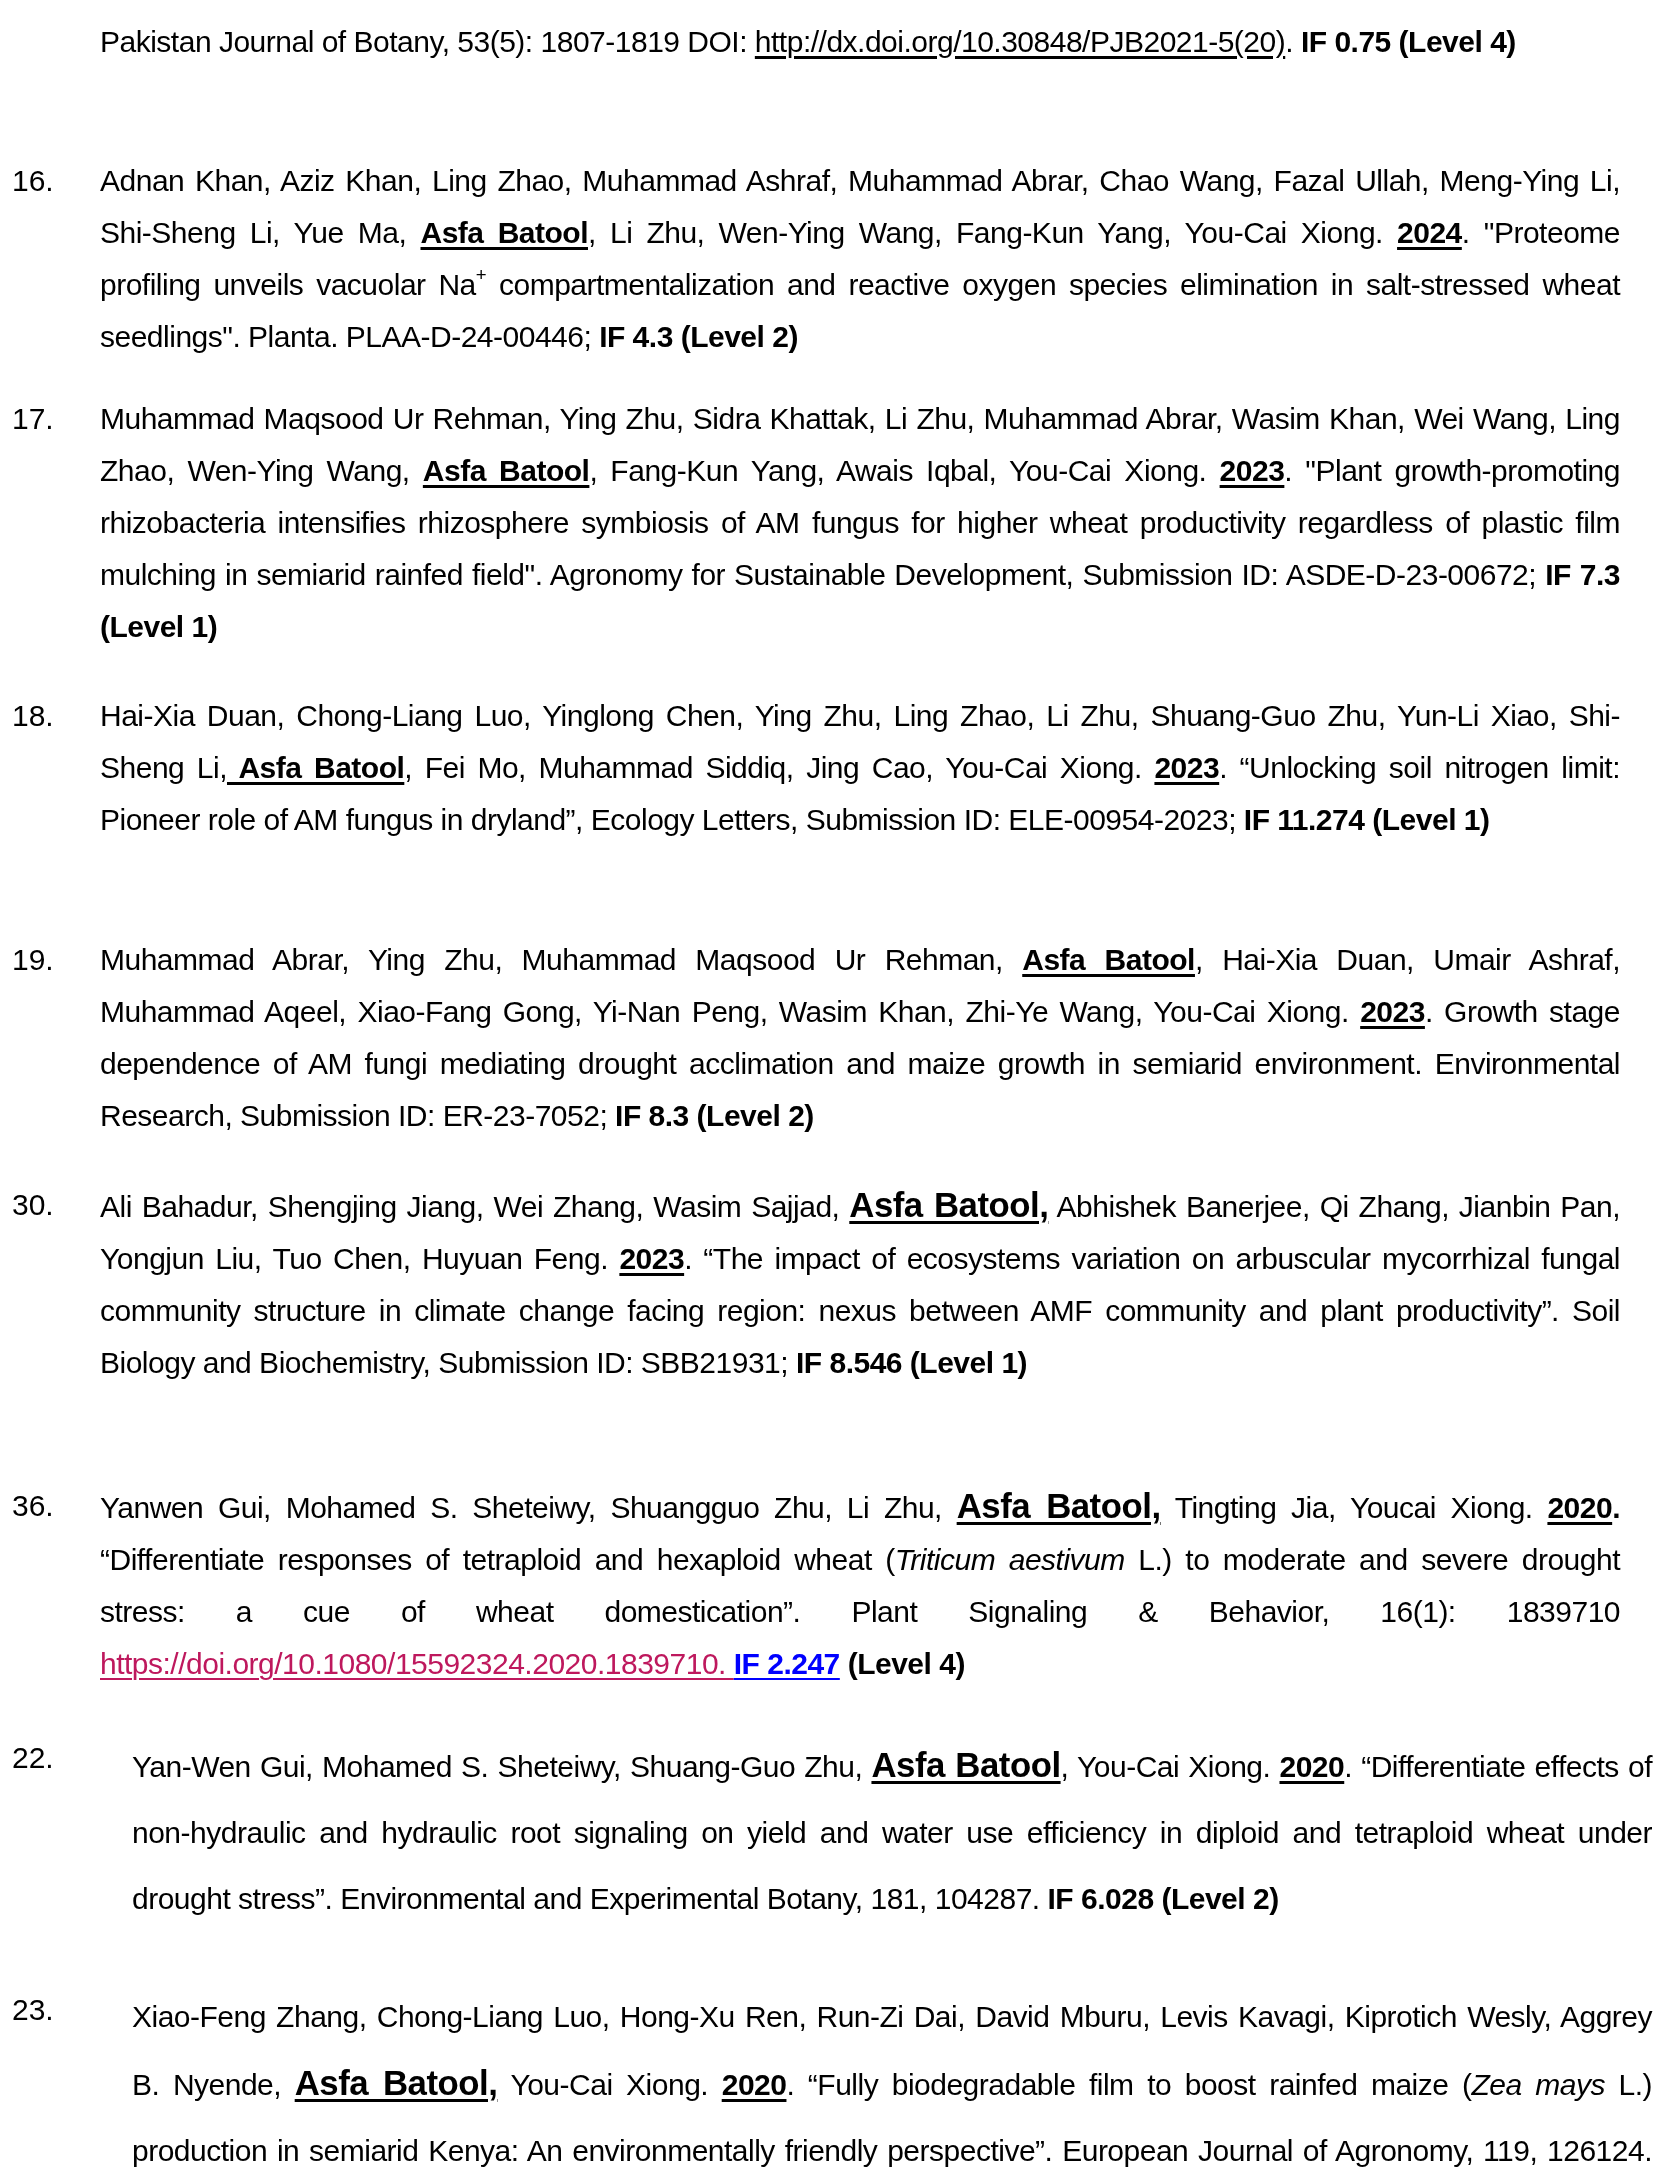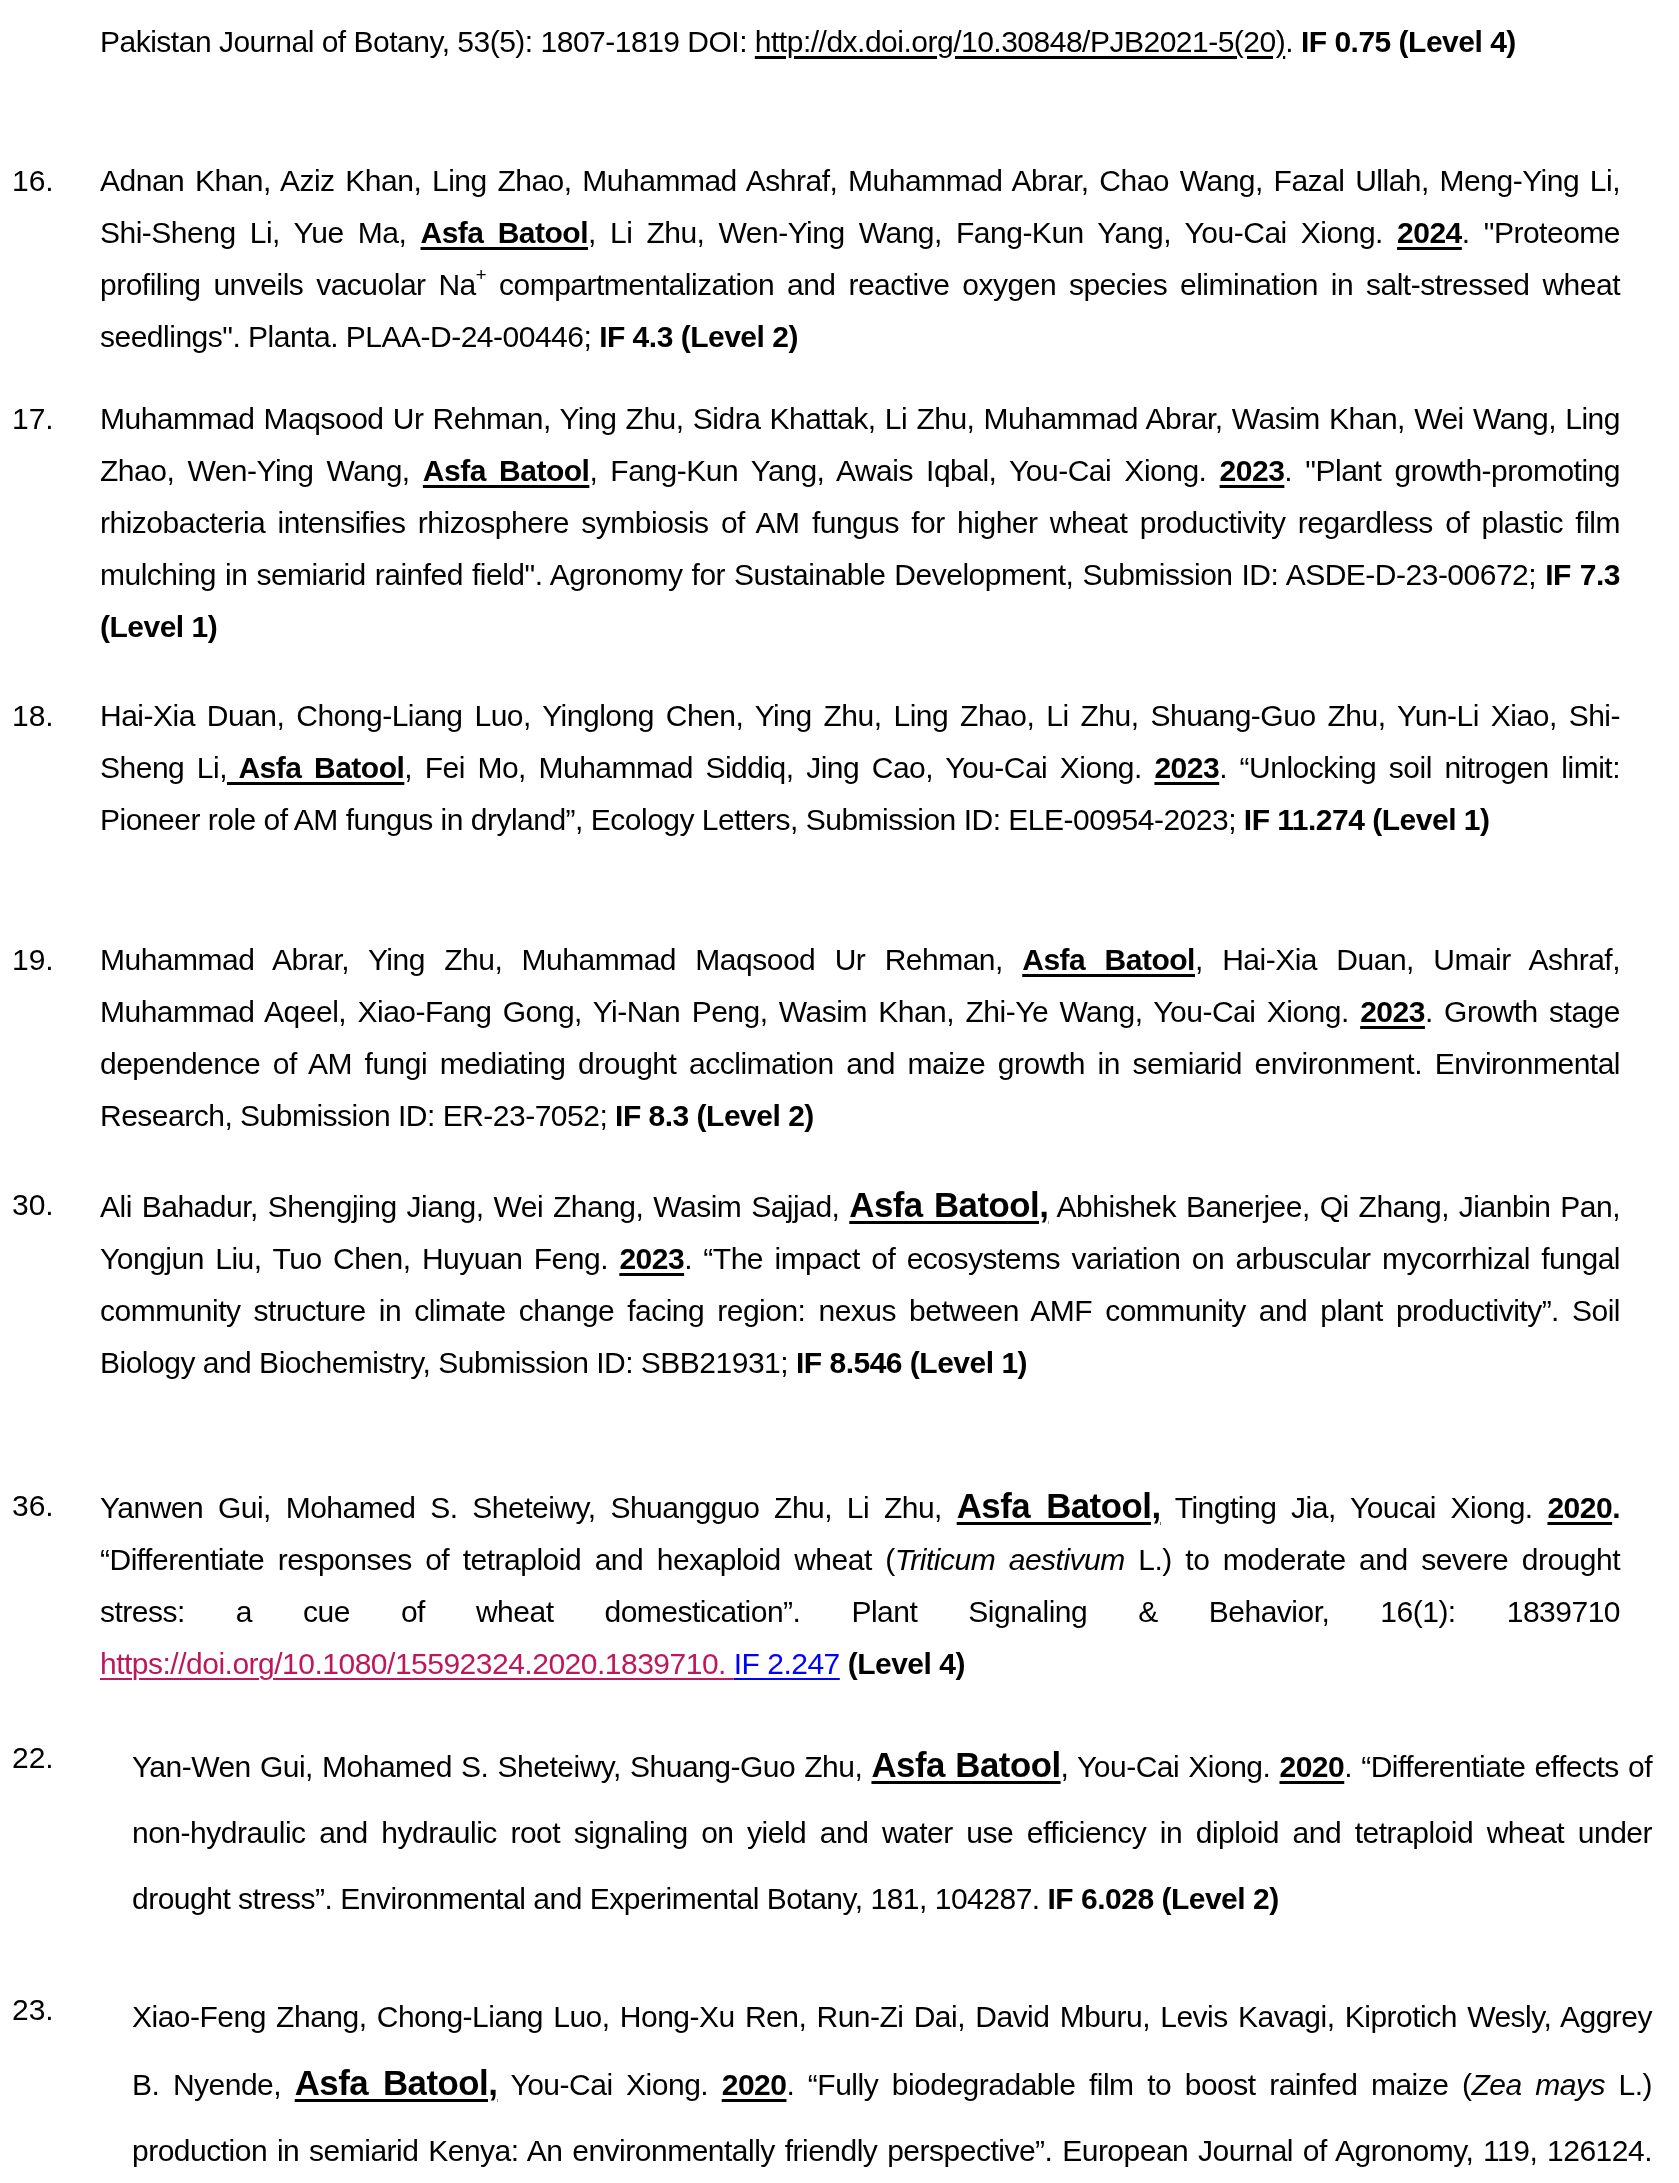--- a/index.html
+++ b/index.html
@@ -50,21 +50,21 @@
     word-spacing: 0px;
     color: #000;
   }
   .entry-body.tight { line-height: 66px; margin-left: 32px; }
   .seg-bold { font-weight: bold; }
   .seg-underline { text-decoration: underline; text-decoration-thickness: 2.5px; text-underline-offset: 4.1px; }
   .seg-italic { font-style: italic; }
   .seg-sup { font-size: 0.62em; vertical-align: 0.75em; line-height: 0; }
   .seg-big { font-size: 1.16em; }
   .seg-link { color: #be185d; text-decoration: underline; text-decoration-thickness: 1.6px; text-underline-offset: 4.1px; }
-  .seg-link-bold { color: #0000ff; font-weight: normal; text-decoration: underline; text-decoration-thickness: 1.6px; text-underline-offset: 4.1px; }
+  .seg-link-bold { color: #0000ff; font-weight: bold; text-decoration: underline; text-decoration-thickness: 1.6px; text-underline-offset: 4.1px; }
 </style>
 </head>
 <body>
 
 <div class="page" id="page-root">
     <div class="entry" style="top: 16.4px;">
     <span class="entry-number"></span>
     <div class="entry-body"><span class="">Pakistan Journal of Botany, 53(5): 1807-1819 DOI: </span><span class="seg-underline">http://dx.doi.org/10.30848/PJB2021-5(20)</span><span class="">. </span><span class="seg-bold">IF 0.75 (Level 4)</span></div>
   </div>
     <div class="entry" style="top: 155px;">

